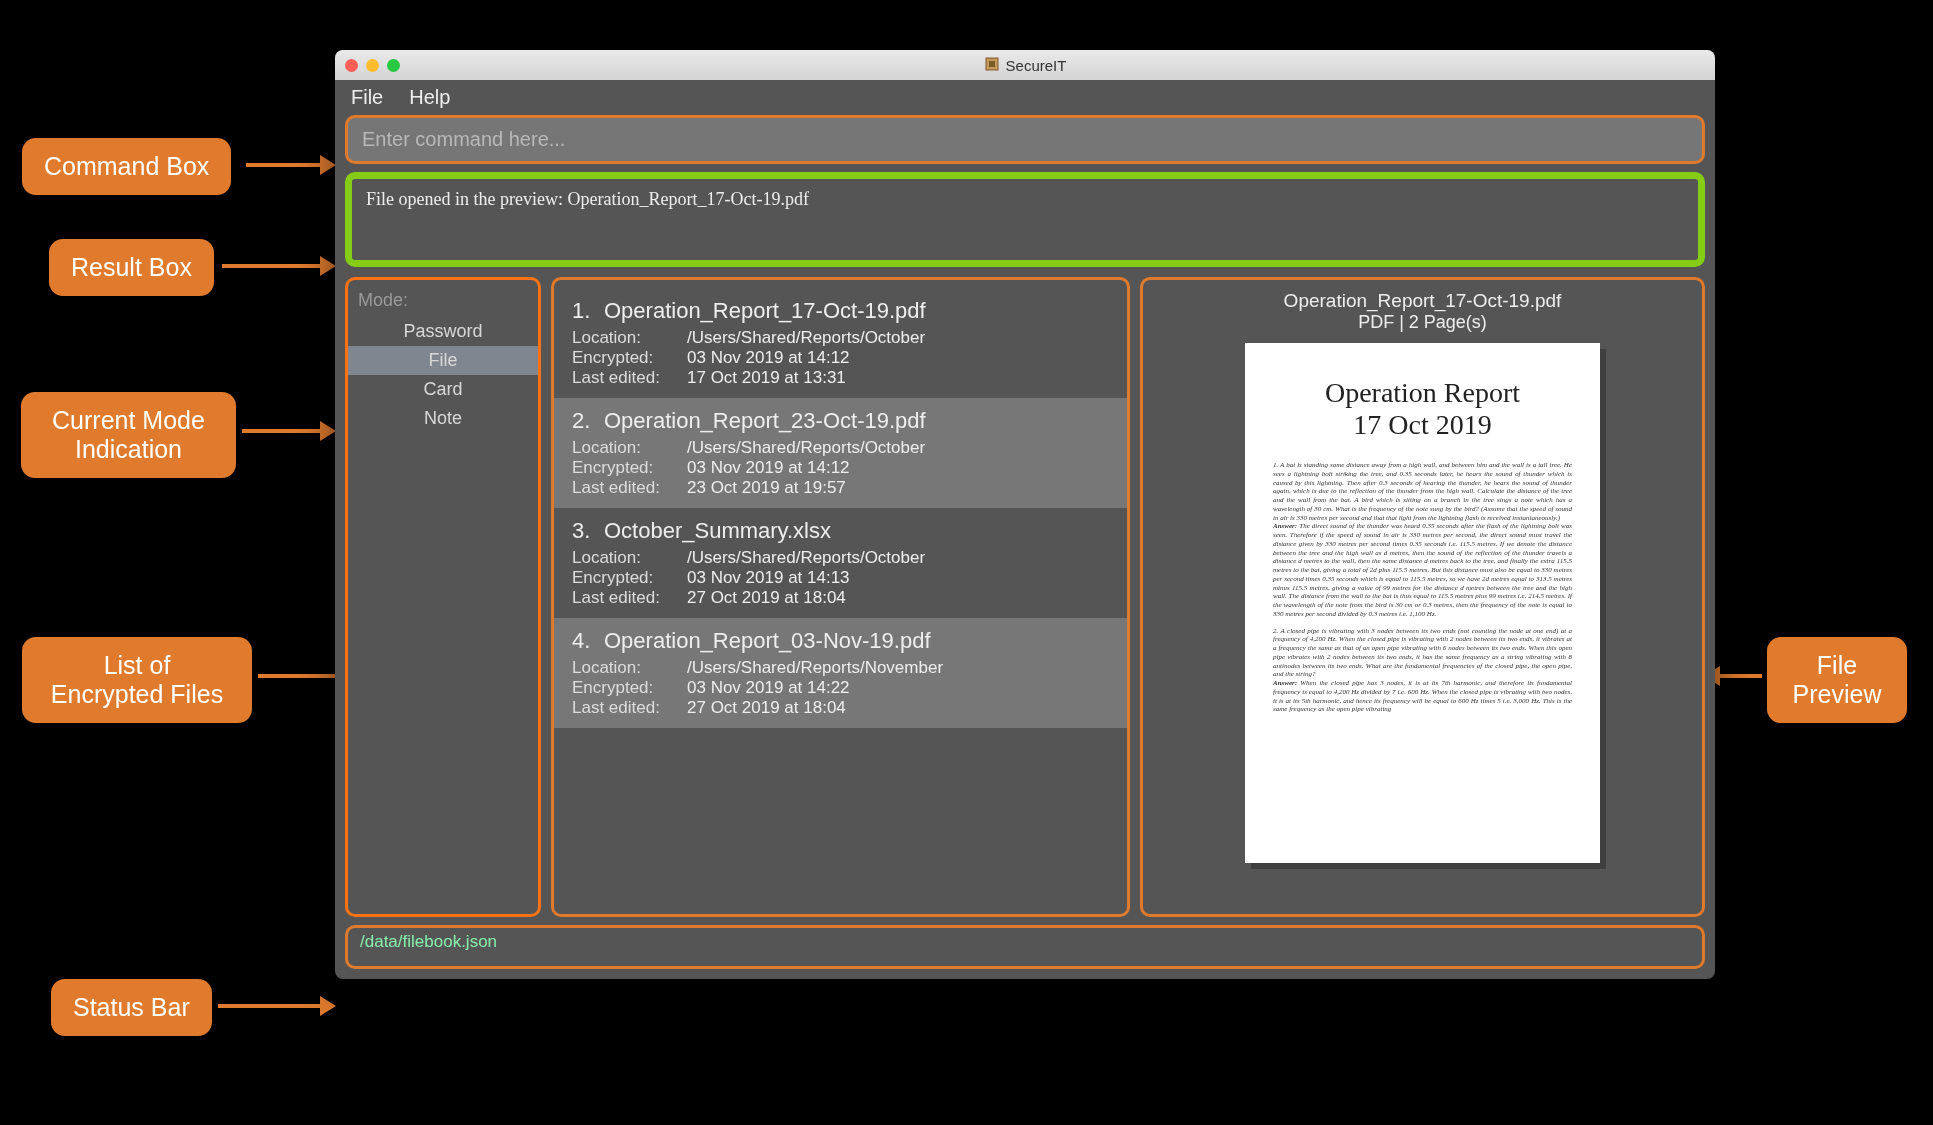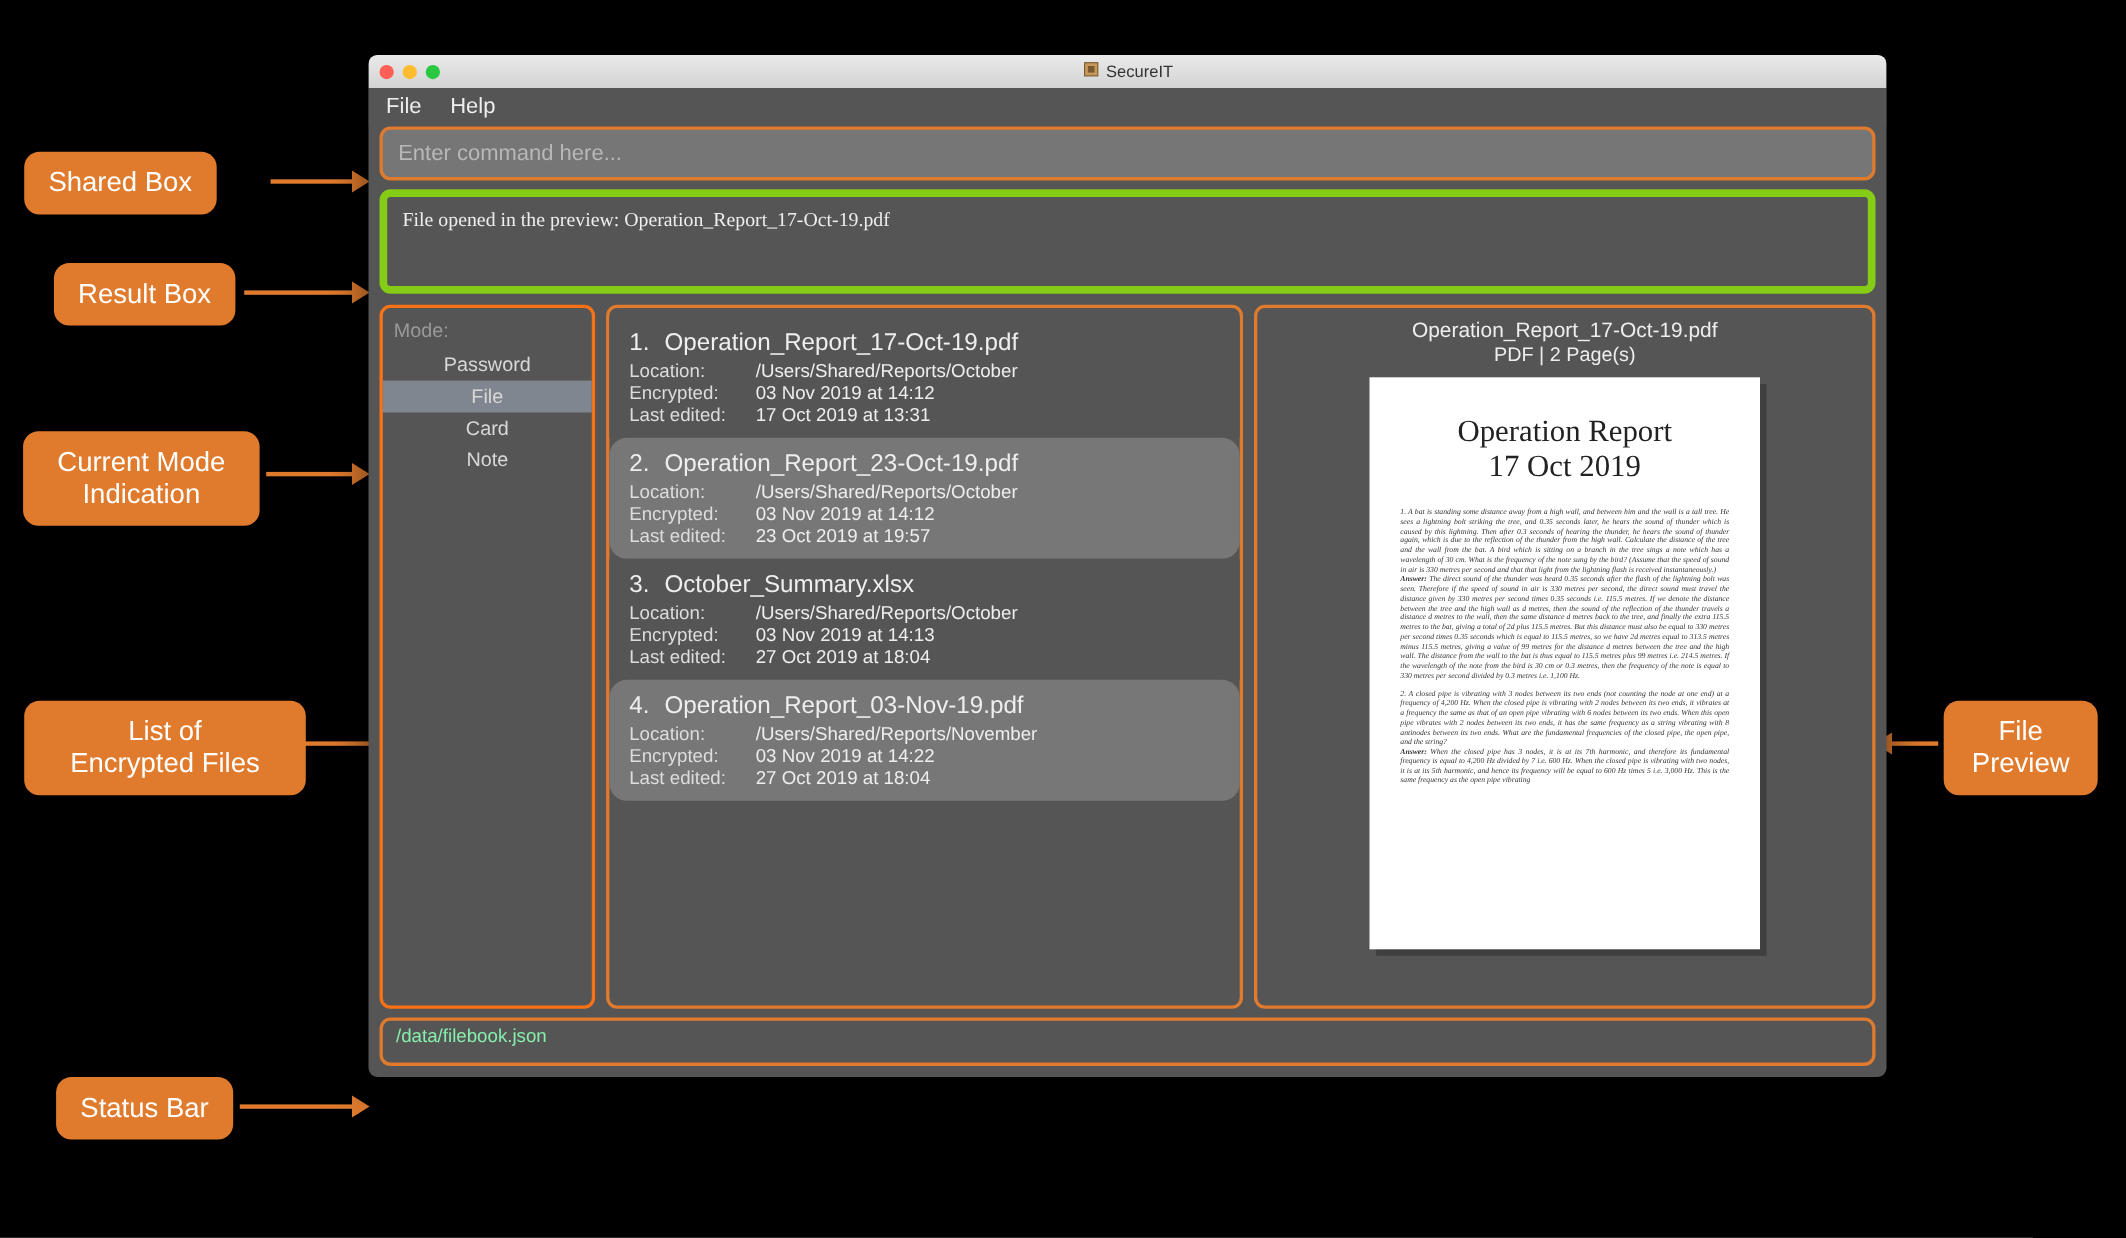--- a/index.html
+++ b/index.html
@@ -80,21 +80,21 @@
     border:3px solid #e07b2e;
     border-radius:10px;
     padding:8px 0;
     min-height:640px;
   }
   .file-row {
     padding:10px 18px;
     color:#eee;
   }
   .file-row.odd{ background:#555;}
-  .file-row.even{ background:#777;border-radius:16px;}
+  .file-row.even{ background:#777;}
   .file-title{ font-size:22px; margin-bottom:4px;}
   .file-title .num{ display:inline-block; width:32px;}
   .meta-row{ font-size:17px; display:flex; }
   .meta-row .lab{ width:115px; color:#ddd;}
   .meta-row .val{ color:#eee;}
   .preview-panel {
     width:565px;
     border:3px solid #e07b2e;
     border-radius:10px;
     padding:10px;
@@ -154,31 +154,31 @@
     border-left:16px solid #e07b2e;
   }
   .arrow.left::after{
     left:-16px; top:-8px;
     border-right:16px solid #e07b2e;
   }
 </style>
 </head>
 <body>
 
-<div class="callout" style="left:22px; top:138px;">Shared Box</div>
+<div class="callout" style="left:22px; top:138px;">Command Box</div>
 <div class="arrow right" style="left:246px; top:163px; width:74px;"></div>
 
 <div class="callout" style="left:49px; top:239px;">Result Box</div>
 <div class="arrow right" style="left:222px; top:264px; width:98px;"></div>
 
 <div class="callout multi" style="left:21px; top:392px; width:215px; white-space:pre-line;">Current Mode
 Indication</div>
 <div class="arrow right" style="left:242px; top:429px; width:78px;"></div>
 
-<div class="callout multi" style="left:22px; top:637px; width:256px; white-space:pre-line;">List of
+<div class="callout multi" style="left:22px; top:637px; width:230px; white-space:pre-line;">List of
 Encrypted Files</div>
 <div class="arrow right" style="left:258px; top:674px; width:282px;"></div>
 
 <div class="callout" style="left:51px; top:979px;">Status Bar</div>
 <div class="arrow right" style="left:218px; top:1004px; width:102px;"></div>
 
 <div class="callout multi" style="left:1767px; top:637px; width:140px; white-space:pre-line;">File
 Preview</div>
 <div class="arrow left" style="left:1720px; top:674px; width:42px;"></div>
 

